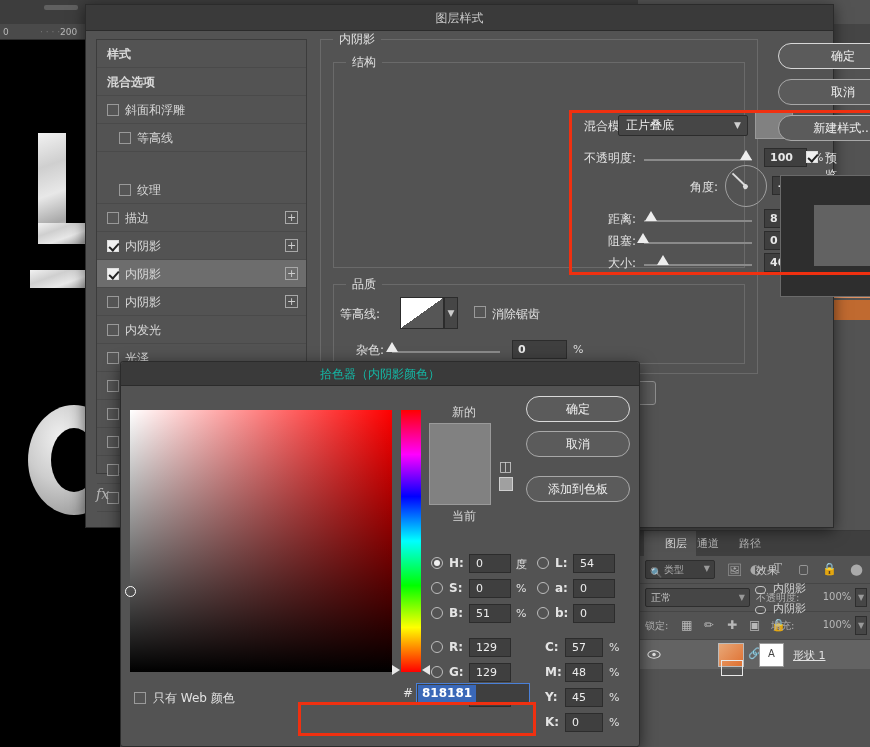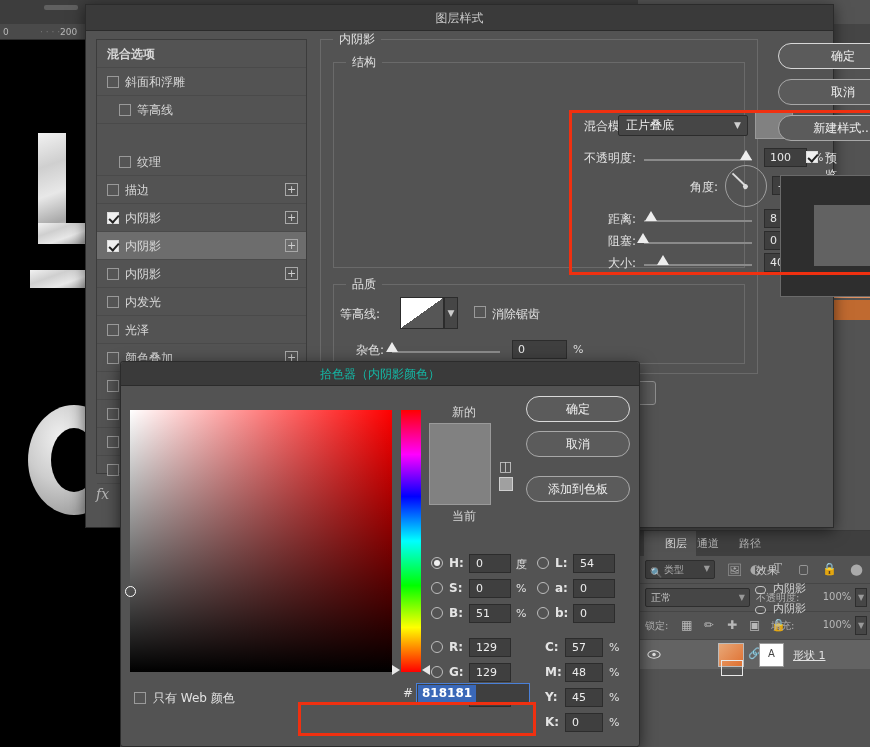--- a/index.html
+++ b/index.html
@@ -228,21 +228,21 @@
     position:absolute; left:12px; top:-9px; background:#535353;
     padding:0 6px; color:#e0e0e0; font-size:12px;
   }
   #redbox-1 {
     position:absolute; left:248px; top:70px; width:306px; height:165px;
     border:3px solid #f03010; pointer-events:none; z-index:40;
   }
   .lbl-r { position:absolute; color:#e2e2e2; font-size:12px; text-align:right; }
   .num-field {
     position:absolute; height:19px; background:#3f3f3f; border:1px solid #2c2c2c;
-    color:#e8e8e8; font-size:11px; line-height:17px; padding-left:5px;
+    color:#e8e8e8; font-size:11px; line-height:17px; padding-left:5px;font-weight:bold;
   }
   .unit { position:absolute; color:#dcdcdc; font-size:11px; }
   .slider-track {
     position:absolute; height:2px; background:#8a8a8a;
   }
   .slider-thumb {
     position:absolute; width:0; height:0;
     border-left:6px solid transparent; border-right:6px solid transparent;
     border-bottom:10px solid #ededed;
   }
@@ -508,20 +508,23 @@
     <span class="fx-eye" style="top:75px;"></span>
     <span class="fx-item" style="top:70px;">内阴影</span>
   </div>
 </div>
 
 <div id="layerstyle-dialog">
   <div id="ls-titlebar">图层样式</div>
   <div id="ls-body">
 
     <div id="styles-list">
+      <div class="sl-item header">
+        <span class="lbl">样式</span>
+      </div>
       <div class="sl-item header">
         <span class="lbl">混合选项</span>
       </div>
       <div class="sl-item" style="padding-left:28px;">
         <span class="sl-cb"></span>
         <span class="lbl">斜面和浮雕</span>
       </div>
       <div class="sl-item indent1" style="padding-left:40px;">
         <span class="sl-cb"></span>
         <span class="lbl">等高线</span>

